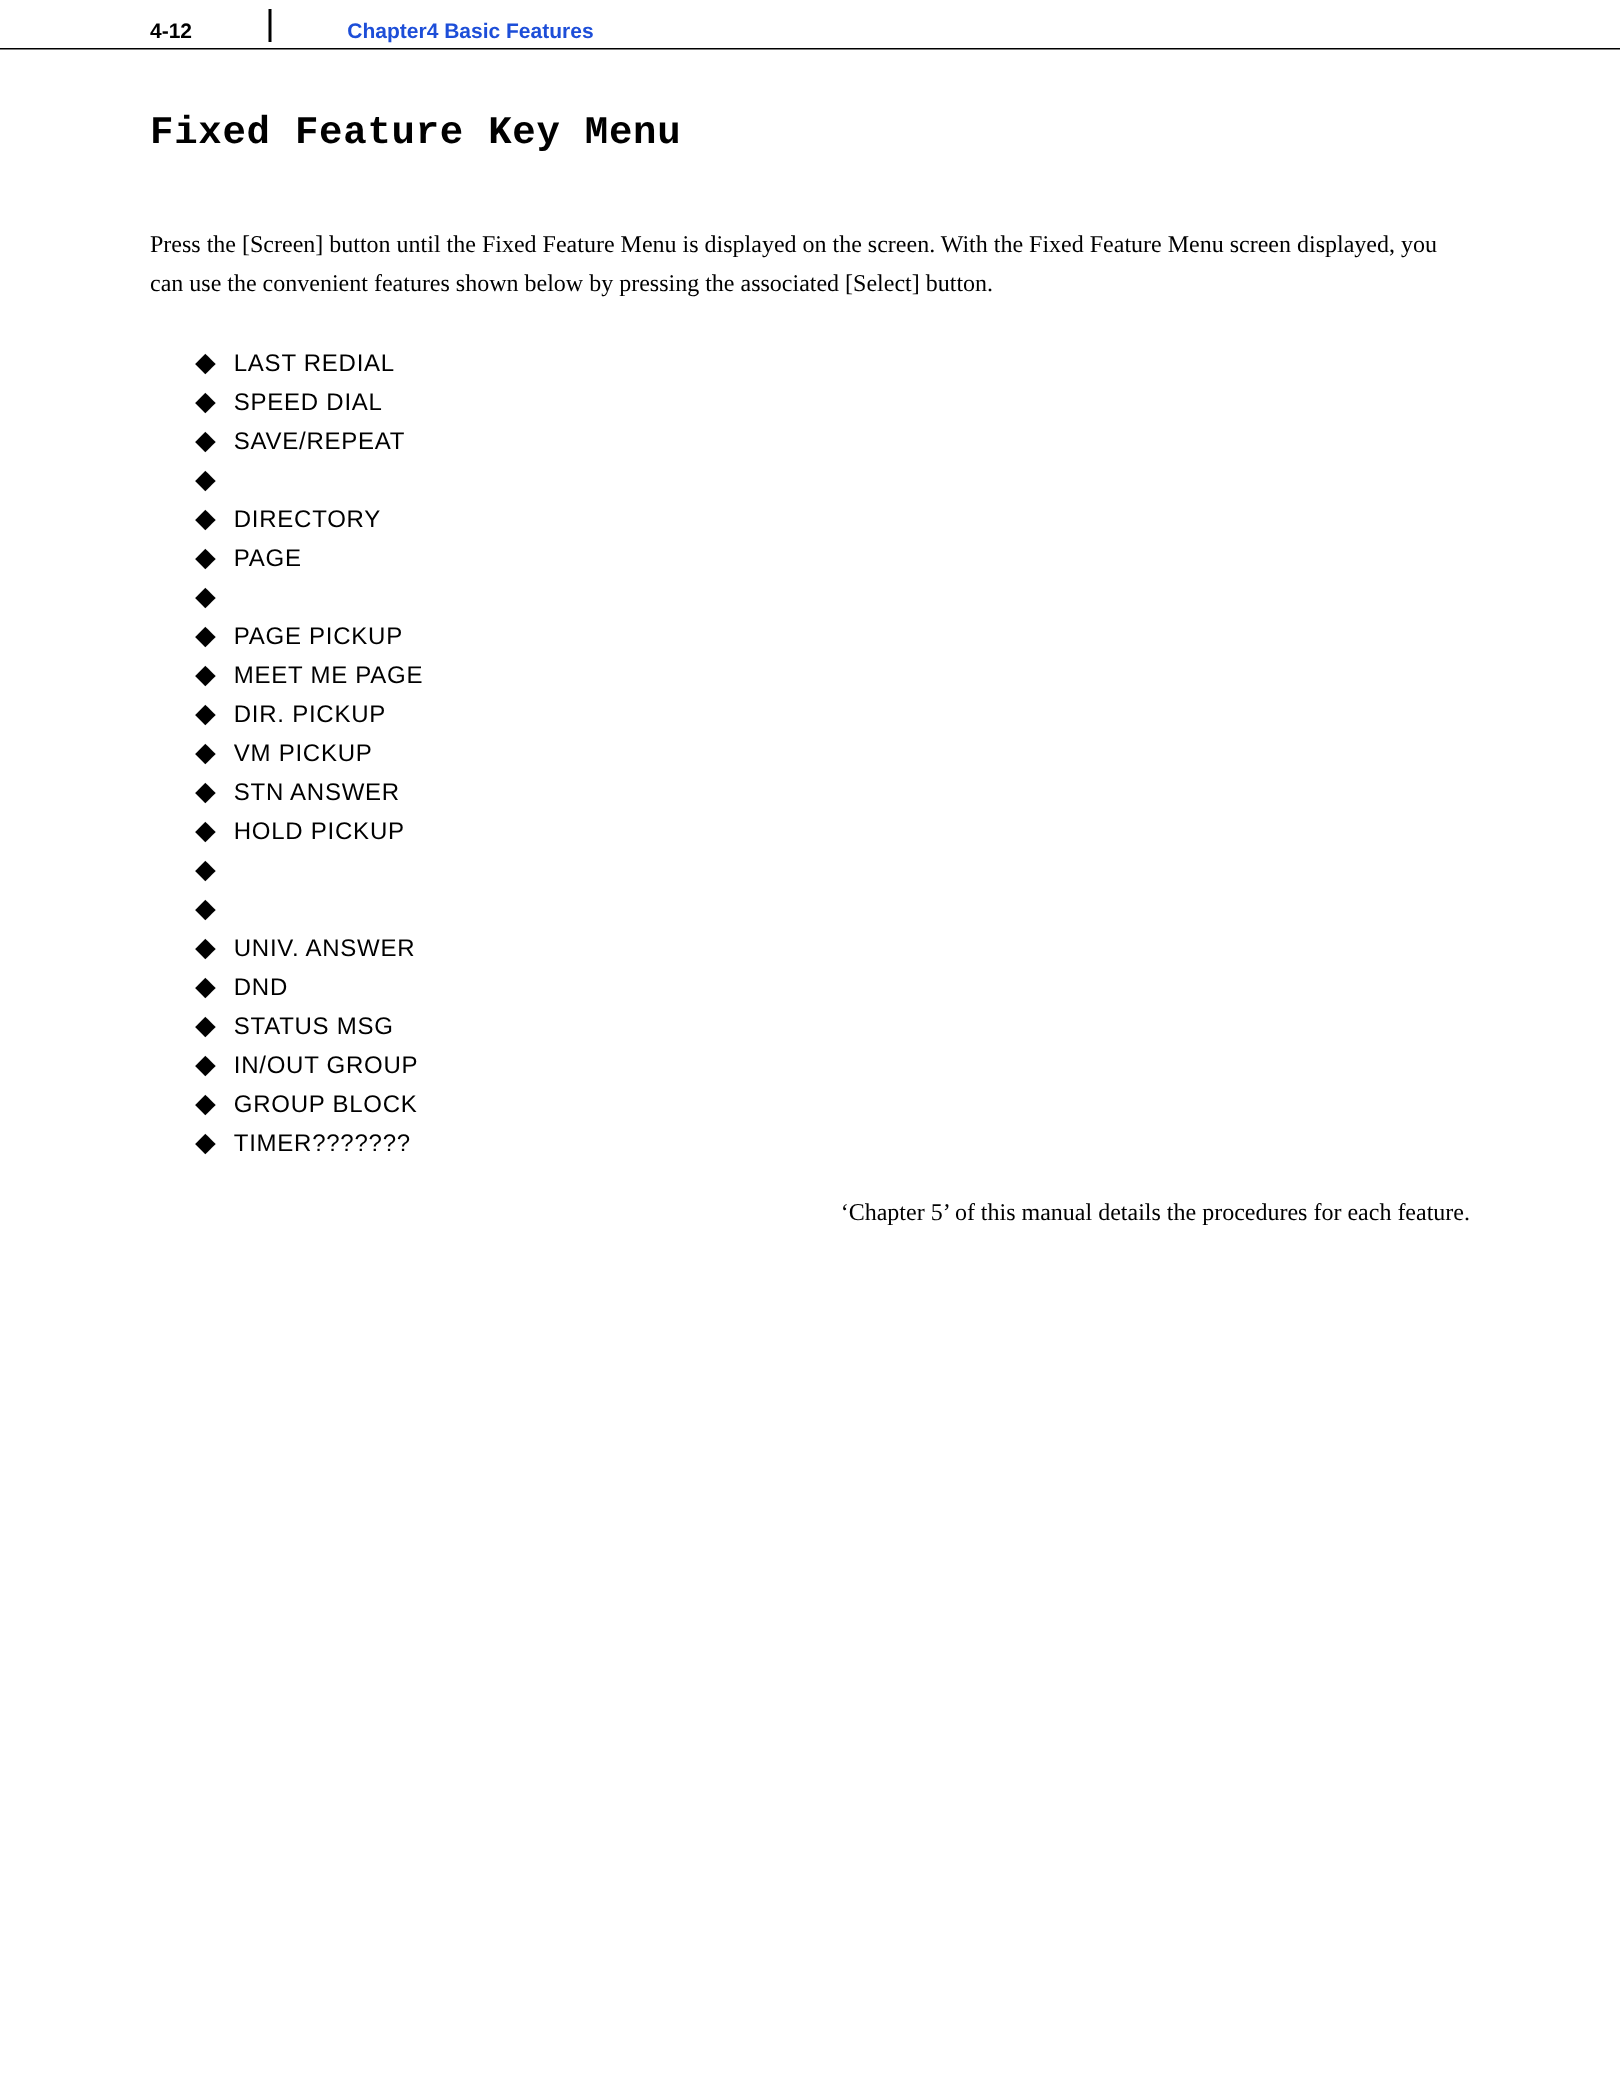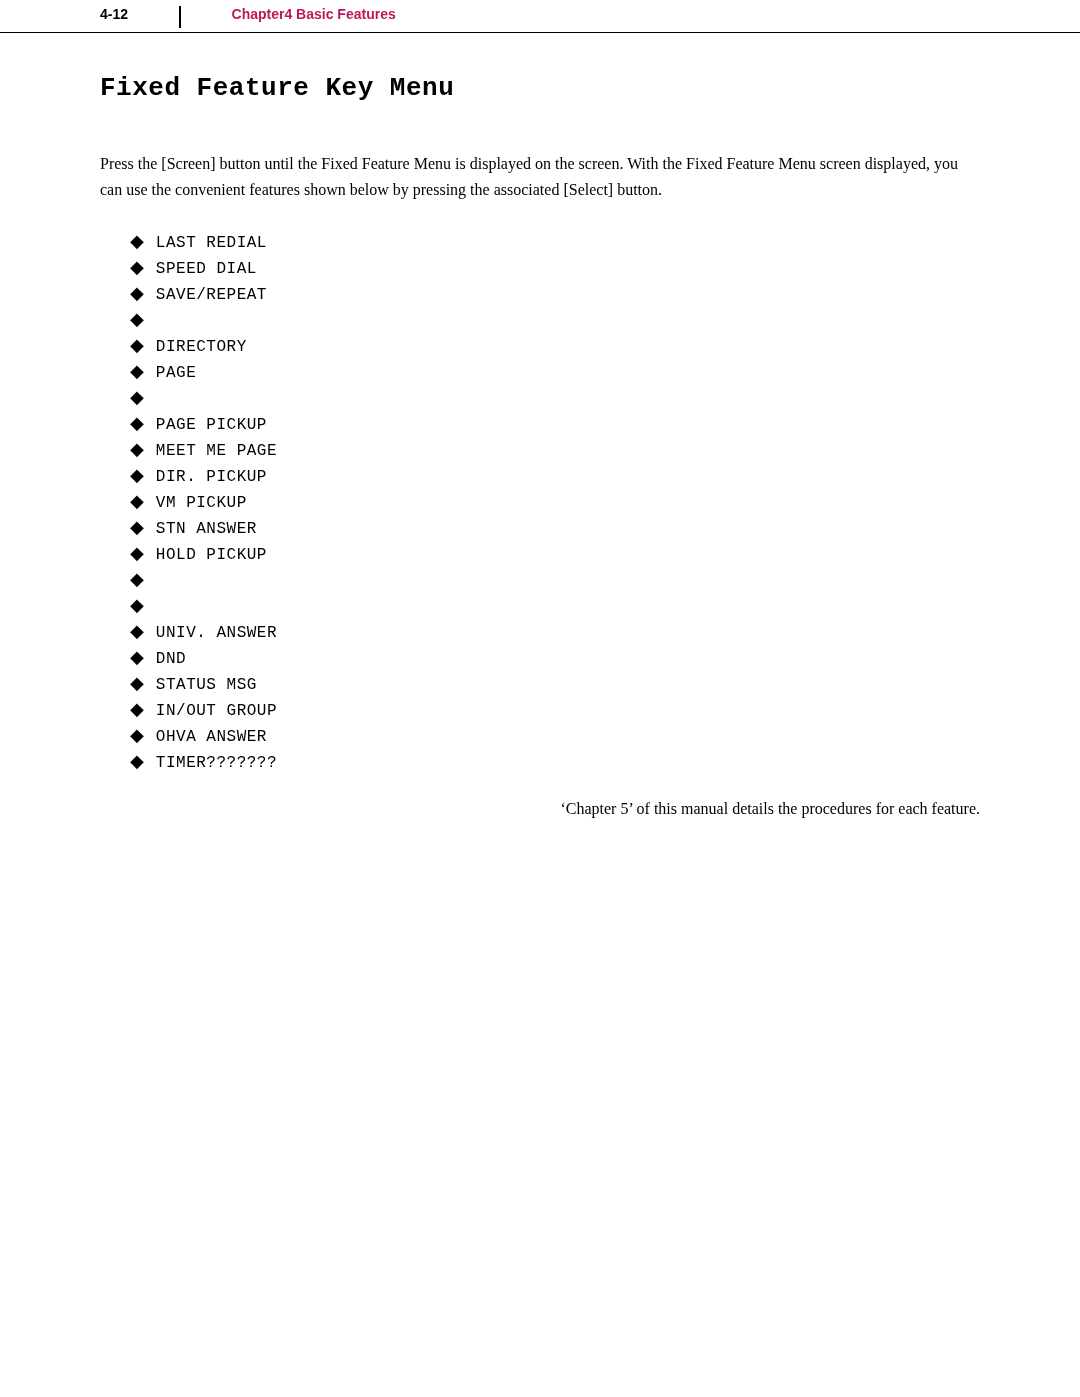--- a/index.html
+++ b/index.html
@@ -20,21 +20,21 @@
     .page-container {
       width: 100%;
       min-height: 1397px;
       background: #ffffff;
       position: relative;
     }
 
     
     .header-bar {
       display: flex;
-      align-items: flex-start;
+      align-items: flex-end;
       border-bottom: 1.5px solid #000;
       padding: 6px 0 4px 0;
       margin-bottom: 0;
       gap: 33px;
     }
 
     .header-page-num {
       font-size: 14px;
       font-weight: bold;
       font-family: Arial, sans-serif;
@@ -48,21 +48,21 @@
       height: 22px;
       background: #000;
       display: inline-block;
       margin-right: 18px;
     }
 
     .header-chapter {
       font-size: 14px;
       font-weight: bold;
       font-family: Arial, sans-serif;
-      color: #be185d;
+      color: #1d4ed8;
     }
 
     
     .content-area {
       padding: 40px 100px 60px 100px;
     }
 
     
     .page-title {
       font-family: Liberation Mono, monospace;
@@ -101,21 +101,21 @@
     }
 
     .bullet {
       font-size: 18px;
       margin-right: 12px;
       color: #000;
       flex-shrink: 0;
     }
 
     .item-text {
-      font-family: Liberation Mono, monospace;
+      font-family: Liberation Sans, sans-serif;
       font-size: 16px;
       color: #000;
       font-variant: small-caps;
       letter-spacing: 0.5px;
     }
 
     .footer-note {
       font-size: 16px;
       font-family: 'Times New Roman', Times, serif;
       color: #000;
@@ -208,21 +208,21 @@
         <li>
           <span class="bullet">◆</span>
           <span class="item-text">STATUS MSG</span>
         </li>
         <li>
           <span class="bullet">◆</span>
           <span class="item-text">IN/OUT GROUP</span>
         </li>
         <li>
           <span class="bullet">◆</span>
-          <span class="item-text">OHVA ANSWER</span>
+          <span class="item-text">GROUP BLOCK</span>
         </li>
         <li>
           <span class="bullet">◆</span>
           <span class="item-text">TIMER???????</span>
         </li>
       </ul>
 
     <p class="footer-note">‘Chapter 5’ of this manual details the procedures for each feature.</p>
 
   </div>

